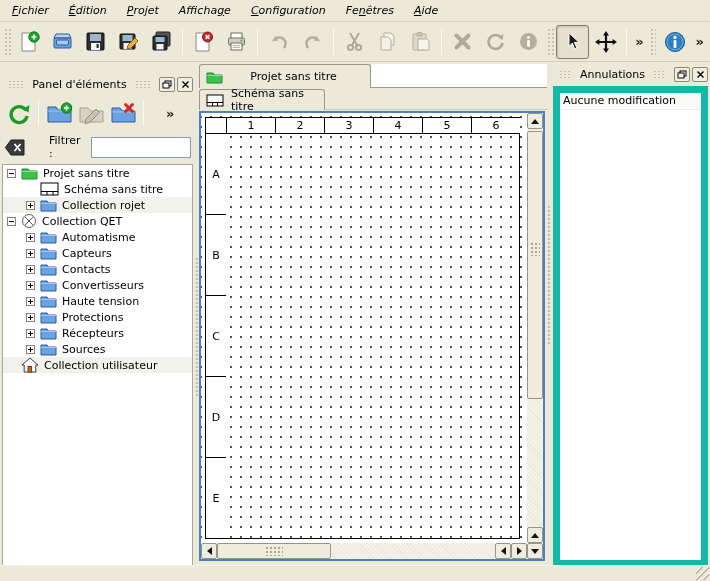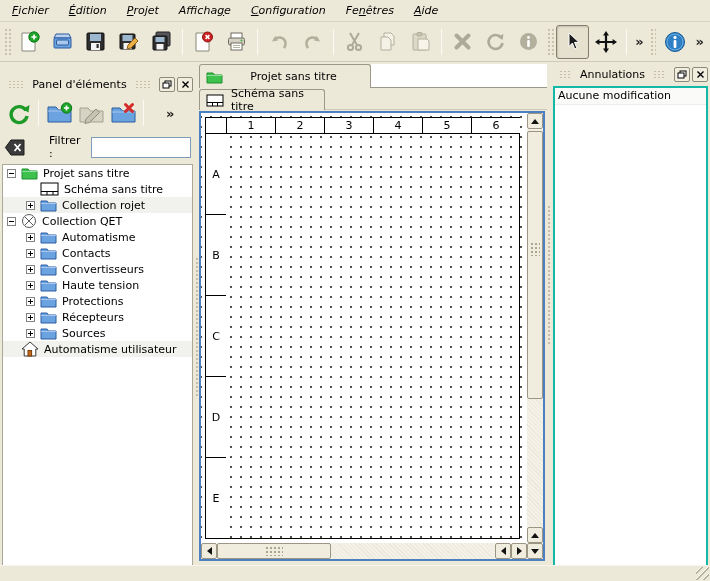--- a/index.html
+++ b/index.html
@@ -108,21 +108,21 @@
              display:flex; align-items:center; justify-content:center; }
   .grip { background-image:radial-gradient(#aaa694 1px, transparent 1.2px); background-size:4px 4px; }
   .grip.h { width:18px; height:10px; } .grip.v { width:10px; height:14px; margin:110px auto 0; }
   .tri { width:0; height:0; }
   .tri.up    { border-left:4px solid transparent; border-right:4px solid transparent; border-bottom:5px solid #111; }
   .tri.down  { border-left:4px solid transparent; border-right:4px solid transparent; border-top:5px solid #111; }
   .tri.left  { border-top:4px solid transparent; border-bottom:4px solid transparent; border-right:5px solid #111; }
   .tri.right { border-top:4px solid transparent; border-bottom:4px solid transparent; border-left:5px solid #111; }
 
   
-  #undo-list { margin:2px; height:481px; background:#fff; border:2px solid #14b8a6; }
+  #undo-list { margin:2px; height:481px; background:#fff; border:7px solid #14b8a6; }
   .undo-item { height:17px; line-height:16px; padding-left:3px; background:#fafaf8;
                border-bottom:1px solid #ececea; }
 
   
   .splitter { width:4px; background:#ece9d8; }
   #split-l { left:195px; top:62px; width:4px; height:503px; }
   #split-r { left:547px; top:62px; width:4px; height:503px; }
   .split-dots { position:absolute; left:0; width:4px; height:140px;
                 background-image:radial-gradient(#c2beab 0.9px, transparent 1.1px);
                 background-size:4px 4px; }
@@ -479,20 +479,31 @@
     </div>
     <div class="trow">
       <span class="t-ind1"></span>
         <span class="exp plus"></span>
       <span class="ticon">
           <svg width="17" height="14" viewBox="0 0 17 14">
             <path d="M1 3h6l1.5 2H16v8H1z" fill="#6ba3e0" stroke="#2d5a9e"></path>
             <path d="M1 5.5h15" stroke="#a5c6ee"></path>
           </svg>
         </span>
+      <span class="tlabel">Capteurs</span>
+    </div>
+    <div class="trow">
+      <span class="t-ind1"></span>
+        <span class="exp plus"></span>
+      <span class="ticon">
+          <svg width="17" height="14" viewBox="0 0 17 14">
+            <path d="M1 3h6l1.5 2H16v8H1z" fill="#6ba3e0" stroke="#2d5a9e"></path>
+            <path d="M1 5.5h15" stroke="#a5c6ee"></path>
+          </svg>
+        </span>
       <span class="tlabel">Contacts</span>
     </div>
     <div class="trow">
       <span class="t-ind1"></span>
         <span class="exp plus"></span>
       <span class="ticon">
           <svg width="17" height="14" viewBox="0 0 17 14">
             <path d="M1 3h6l1.5 2H16v8H1z" fill="#6ba3e0" stroke="#2d5a9e"></path>
             <path d="M1 5.5h15" stroke="#a5c6ee"></path>
           </svg>
@@ -545,21 +556,21 @@
     </div>
     <div class="trow alt">
       <span class="t-ind0"></span>
         <span class="exp-sp"></span>
       <span class="ticon">
           <svg width="18" height="16" viewBox="0 0 18 16">
             <path d="M9 1l8 7h-2.2v7H3.2V8H1z" fill="#fff" stroke="#3a3a3a"></path>
             <rect x="7" y="9.5" width="3.6" height="5.5" fill="#c46a1e" stroke="#7a3c05"></rect>
           </svg>
         </span>
-      <span class="tlabel">Automatisme utilisateur</span>
+      <span class="tlabel">Collection utilisateur</span>
     </div>
   </div>
 </div>
 
 <div id="split-l" class="abs splitter">
     <span class="split-dots" style="top:195px"></span>
   </div>
 <div id="split-r" class="abs splitter">
     <span class="split-dots" style="top:143px"></span>
   </div>

